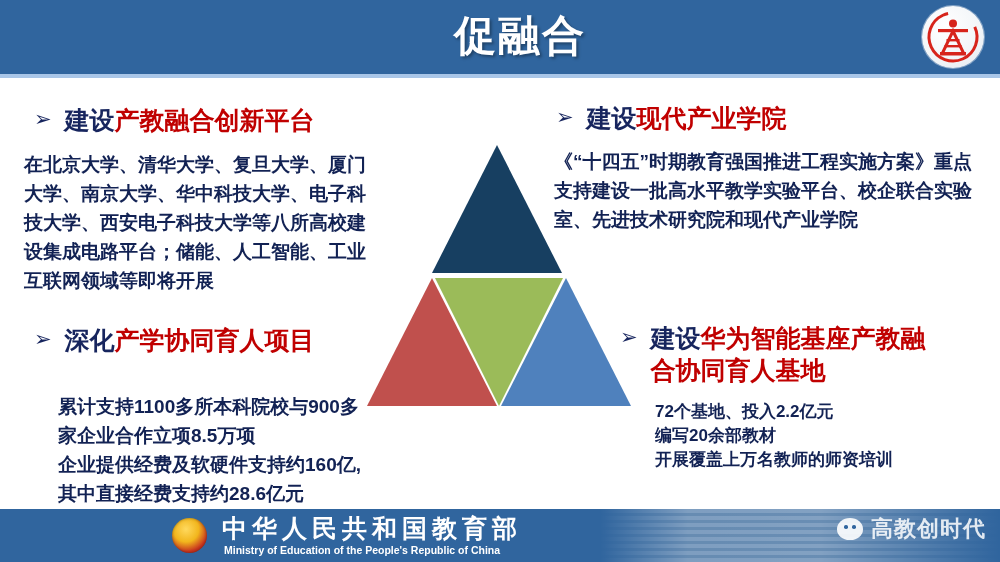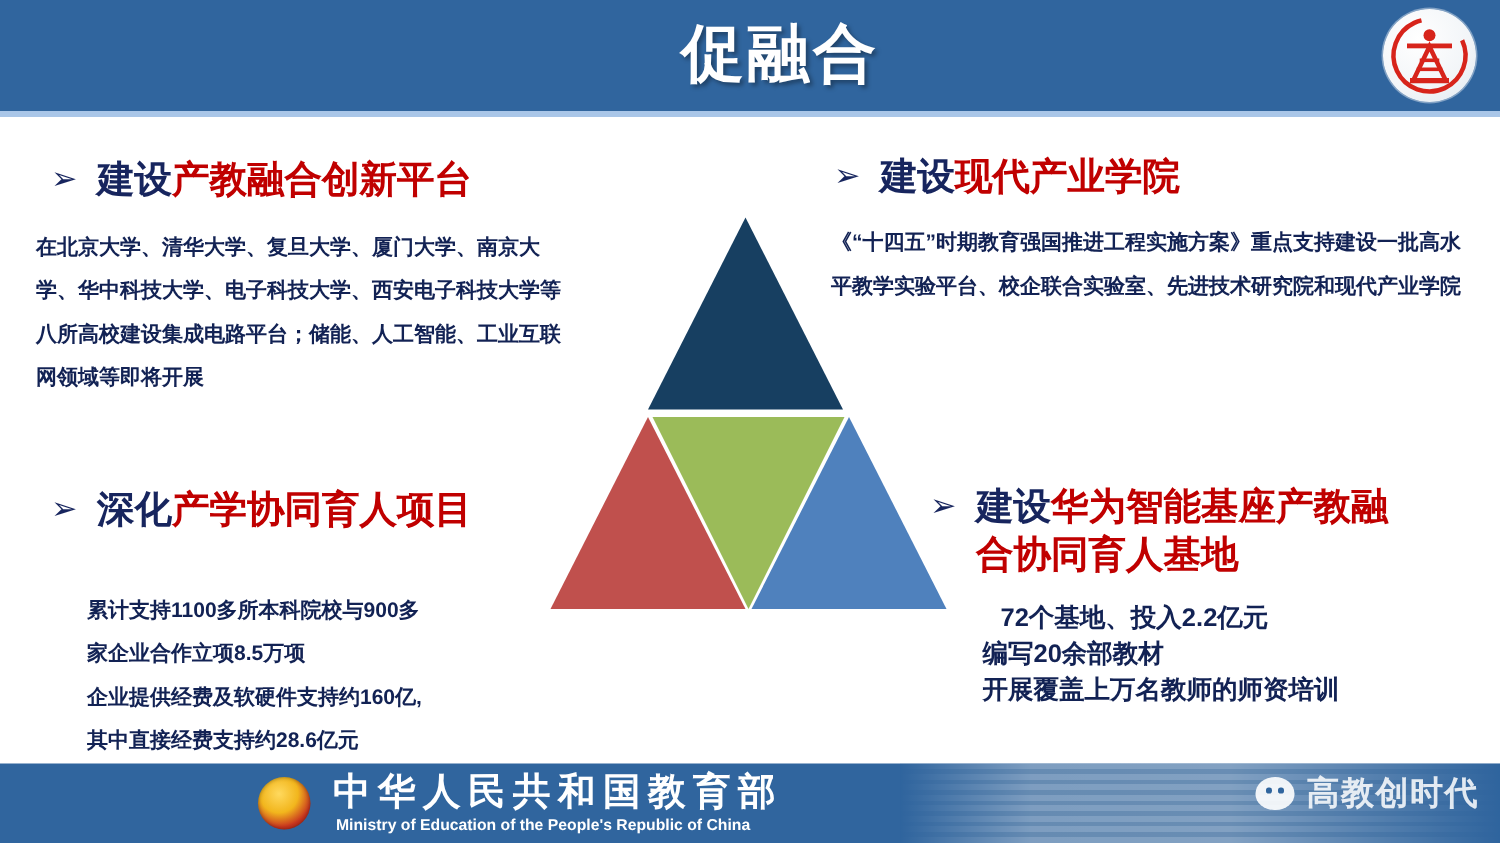--- a/index.html
+++ b/index.html
@@ -76,21 +76,21 @@
     white-space: nowrap;
   }
   .heading.wrap { white-space: normal; }
   .h-blue { color: #17255E; }
   .h-red  { color: #C00000; }
 
   .body-text {
     position: absolute;
     color: #122254;
     font-weight: bold;
-    font-size: 14px;
+    font-size: 19px;
     line-height: 29px;
   }
   .body-text.small {
     font-size: 17px;
     line-height: 24px;
   }
 
   
   #tri-group {
     position: absolute;
@@ -236,21 +236,21 @@
   </div>
   <div class="body-text" style="left:554px; top:147px; width:428px;">《“十四五”时期教育强国推进工程实施方案》重点支持建设一批高水平教学实验平台、校企联合实验室、先进技术研究院和现代产业学院</div>
 
   <div class="bullet-row" style="left:620px; top:322px; width:330px;">
     <span class="bullet-arrow">➢</span>
     <span class="heading wrap" style="width:286px;">
       <span class="h-blue">建设</span><span class="h-red">华为智能基座产教融合协同育人基地</span>
     </span>
   </div>
   <div style="position:absolute; left:655px; top:400px; width:340px;">
-    <div class="body-text small" style="position:static;margin-left:12px;">72个基地、投入2.2亿元</div>
+    <div class="body-text small" style="position:static;">72个基地、投入2.2亿元</div>
     <div class="body-text small" style="position:static;">编写20余部教材</div>
     <div class="body-text small" style="position:static;">开展覆盖上万名教师的师资培训</div>
   </div>
 
   <div id="footer">
     <div id="footer-photo"></div>
     <div id="footer-emblem"></div>
     <div id="footer-cn">中华人民共和国教育部</div>
     <div id="footer-en">Ministry of Education of the People's Republic of China</div>
     <div id="watermark">

